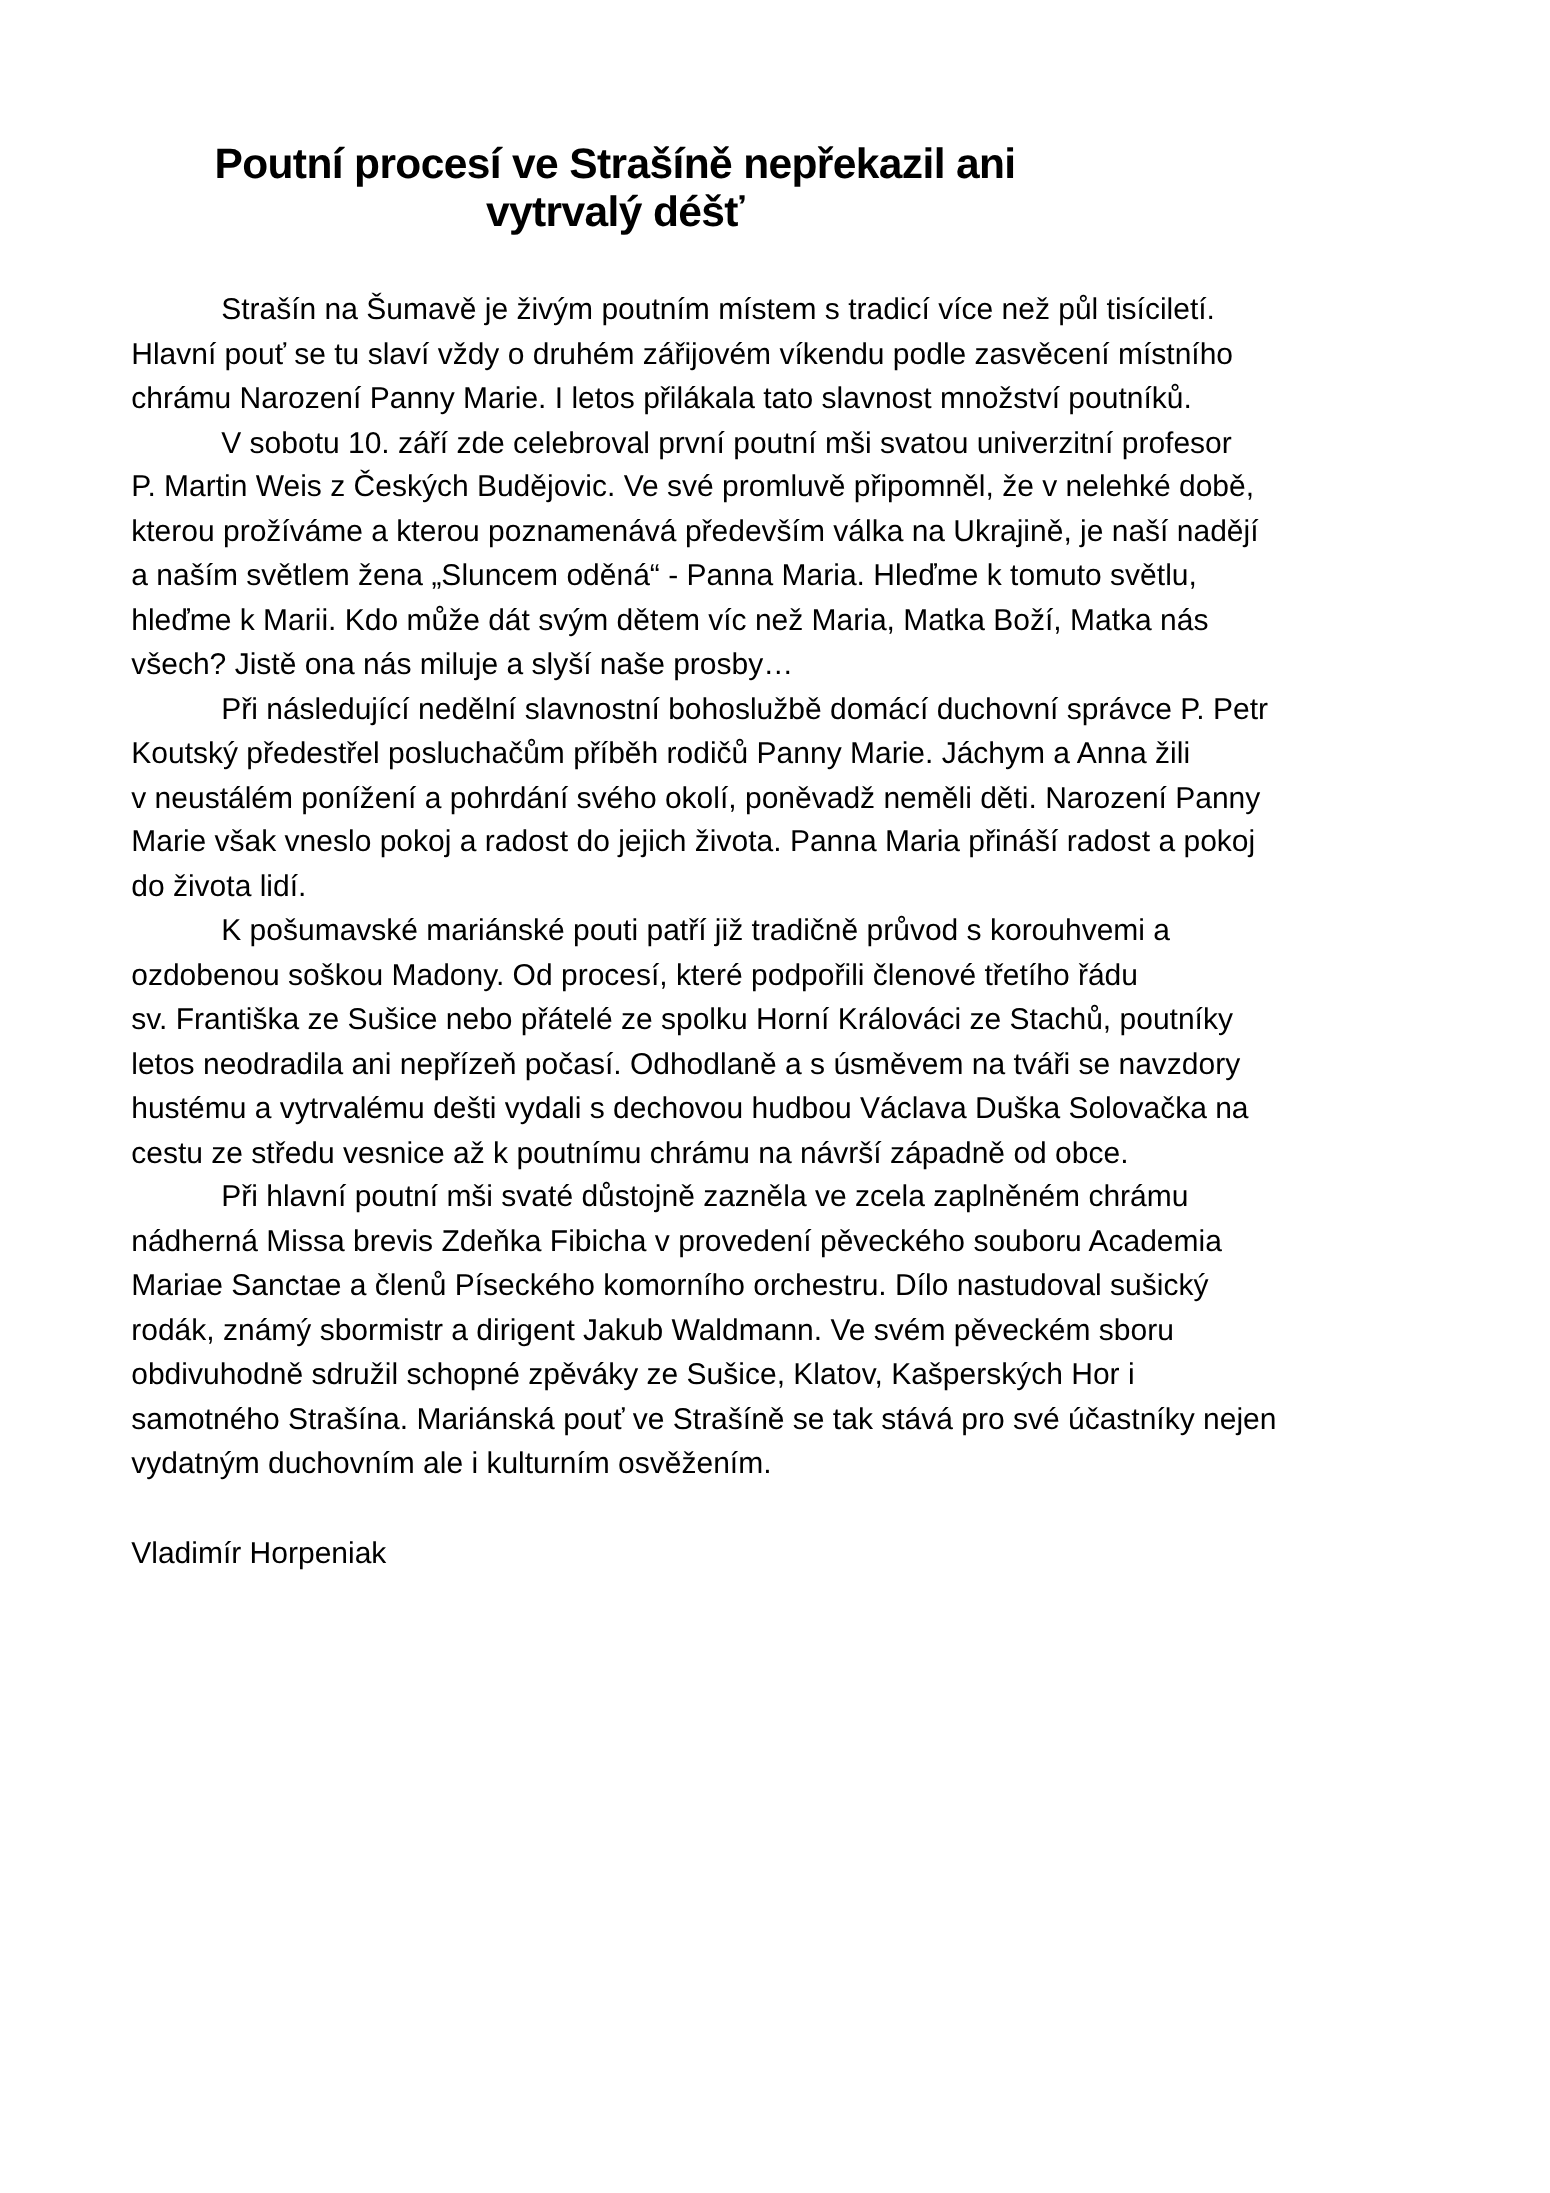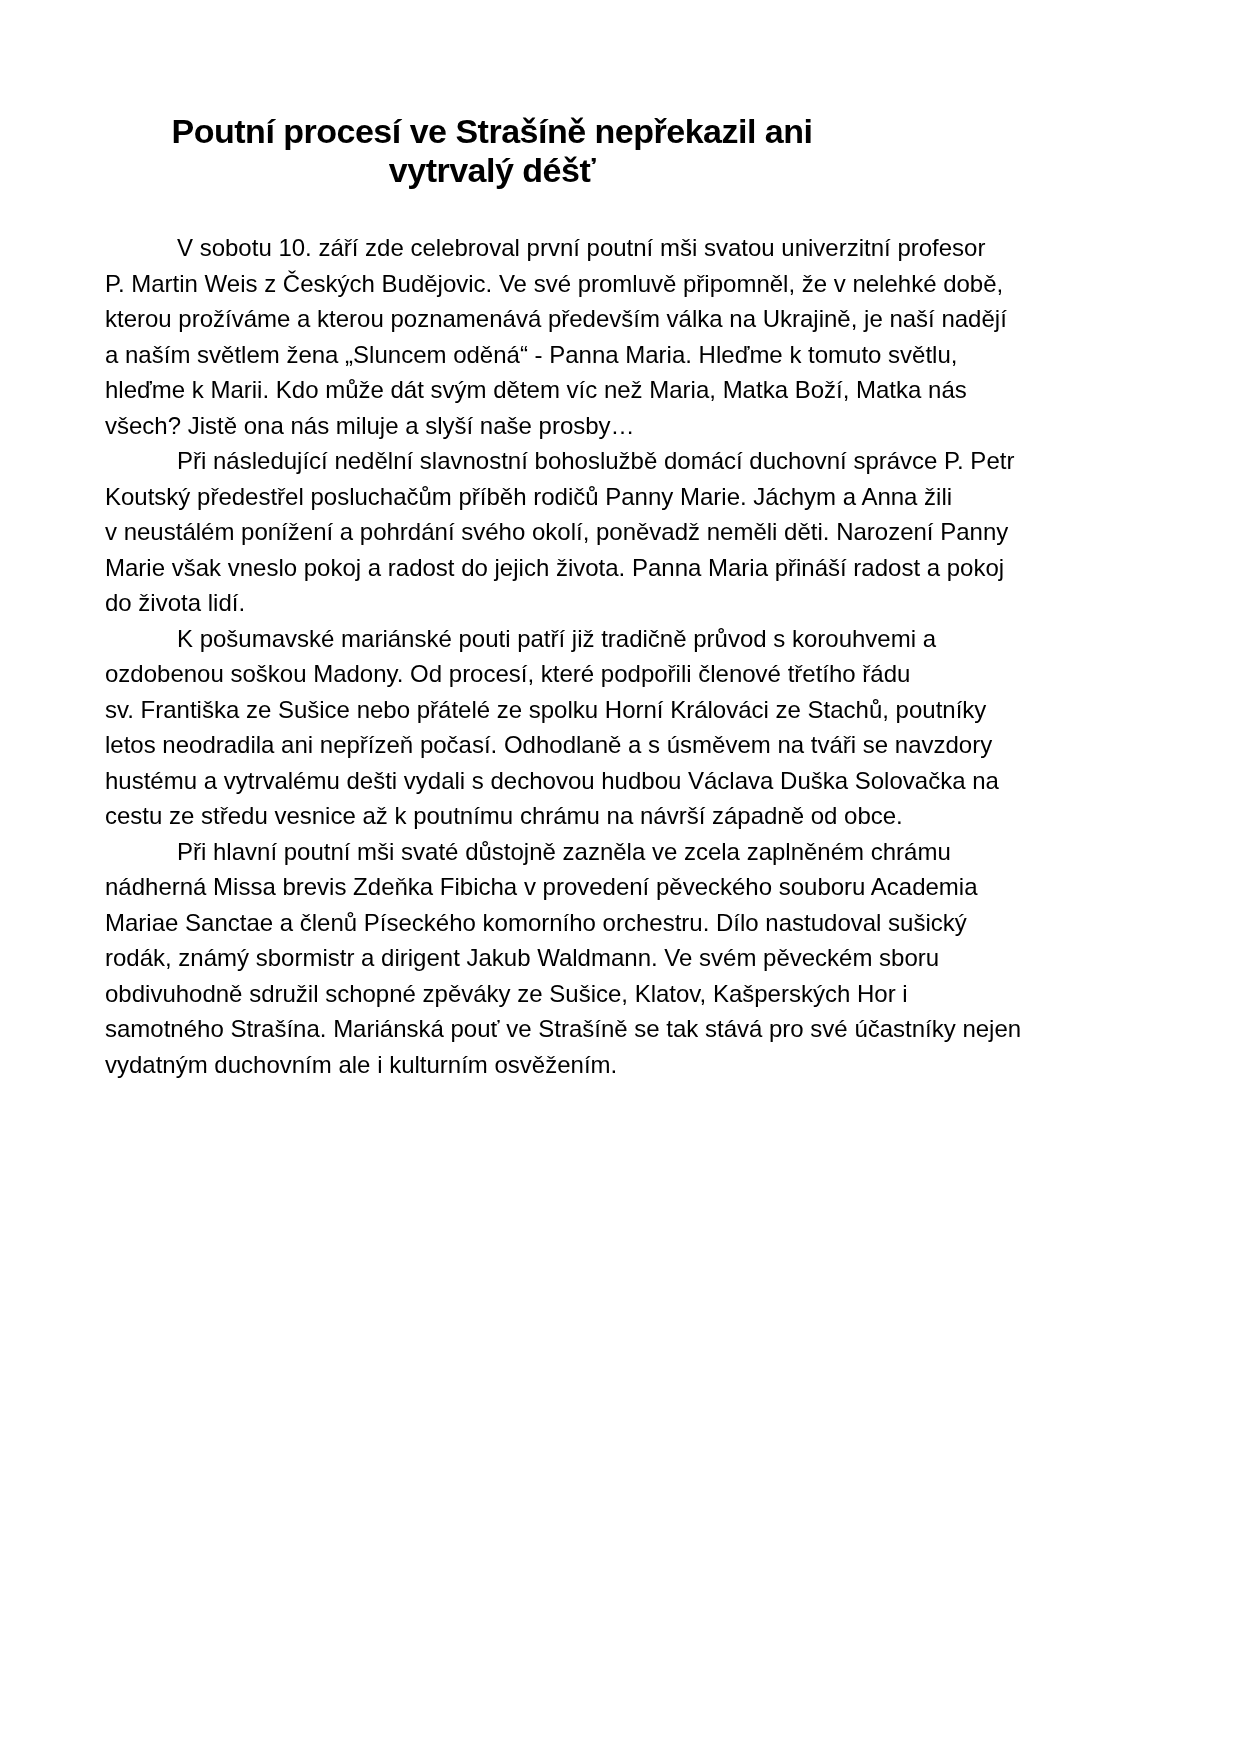--- a/index.html
+++ b/index.html
@@ -49,20 +49,23 @@
 </style>
 </head>
 <body>
 
 <div class="page">
 
   <h1 class="doc-title">Poutní procesí ve Strašíně nepřekazil ani vytrvalý déšť</h1>
 
   <div class="doc-body">
 
+    <p class="para">Strašín na Šumavě je živým poutním místem s tradicí více než půl tisíciletí.
+Hlavní pouť se tu slaví vždy o druhém zářijovém víkendu podle zasvěcení místního
+chrámu Narození Panny Marie. I letos přilákala tato slavnost množství poutníků.</p>
 
     <p class="para">V sobotu 10. září zde celebroval první poutní mši svatou univerzitní profesor
 P. Martin Weis z Českých Budějovic. Ve své promluvě připomněl, že v nelehké době,
 kterou prožíváme a kterou poznamenává především válka na Ukrajině, je naší nadějí
 a naším světlem žena „Sluncem oděná“ - Panna Maria. Hleďme k tomuto světlu,
 hleďme k Marii. Kdo může dát svým dětem víc než Maria, Matka Boží, Matka nás
 všech? Jistě ona nás miluje a slyší naše prosby…</p>
 
     <p class="para">Při následující nedělní slavnostní bohoslužbě domácí duchovní správce P. Petr
 Koutský předestřel posluchačům příběh rodičů Panny Marie. Jáchym a Anna žili
@@ -78,16 +81,17 @@
 cestu ze středu vesnice až k poutnímu chrámu na návrší západně od obce.</p>
 
     <p class="para">Při hlavní poutní mši svaté důstojně zazněla ve zcela zaplněném chrámu
 nádherná Missa brevis Zdeňka Fibicha v provedení pěveckého souboru Academia
 Mariae Sanctae a členů Píseckého komorního orchestru. Dílo nastudoval sušický
 rodák, známý sbormistr a dirigent Jakub Waldmann. Ve svém pěveckém sboru
 obdivuhodně sdružil schopné zpěváky ze Sušice, Klatov, Kašperských Hor i
 samotného Strašína. Mariánská pouť ve Strašíně se tak stává pro své účastníky nejen
 vydatným duchovním ale i kulturním osvěžením.</p>
 
+    <p class="para signature">Vladimír Horpeniak</p>
 
   </div>
 
 </div>
 
 </body></html>

